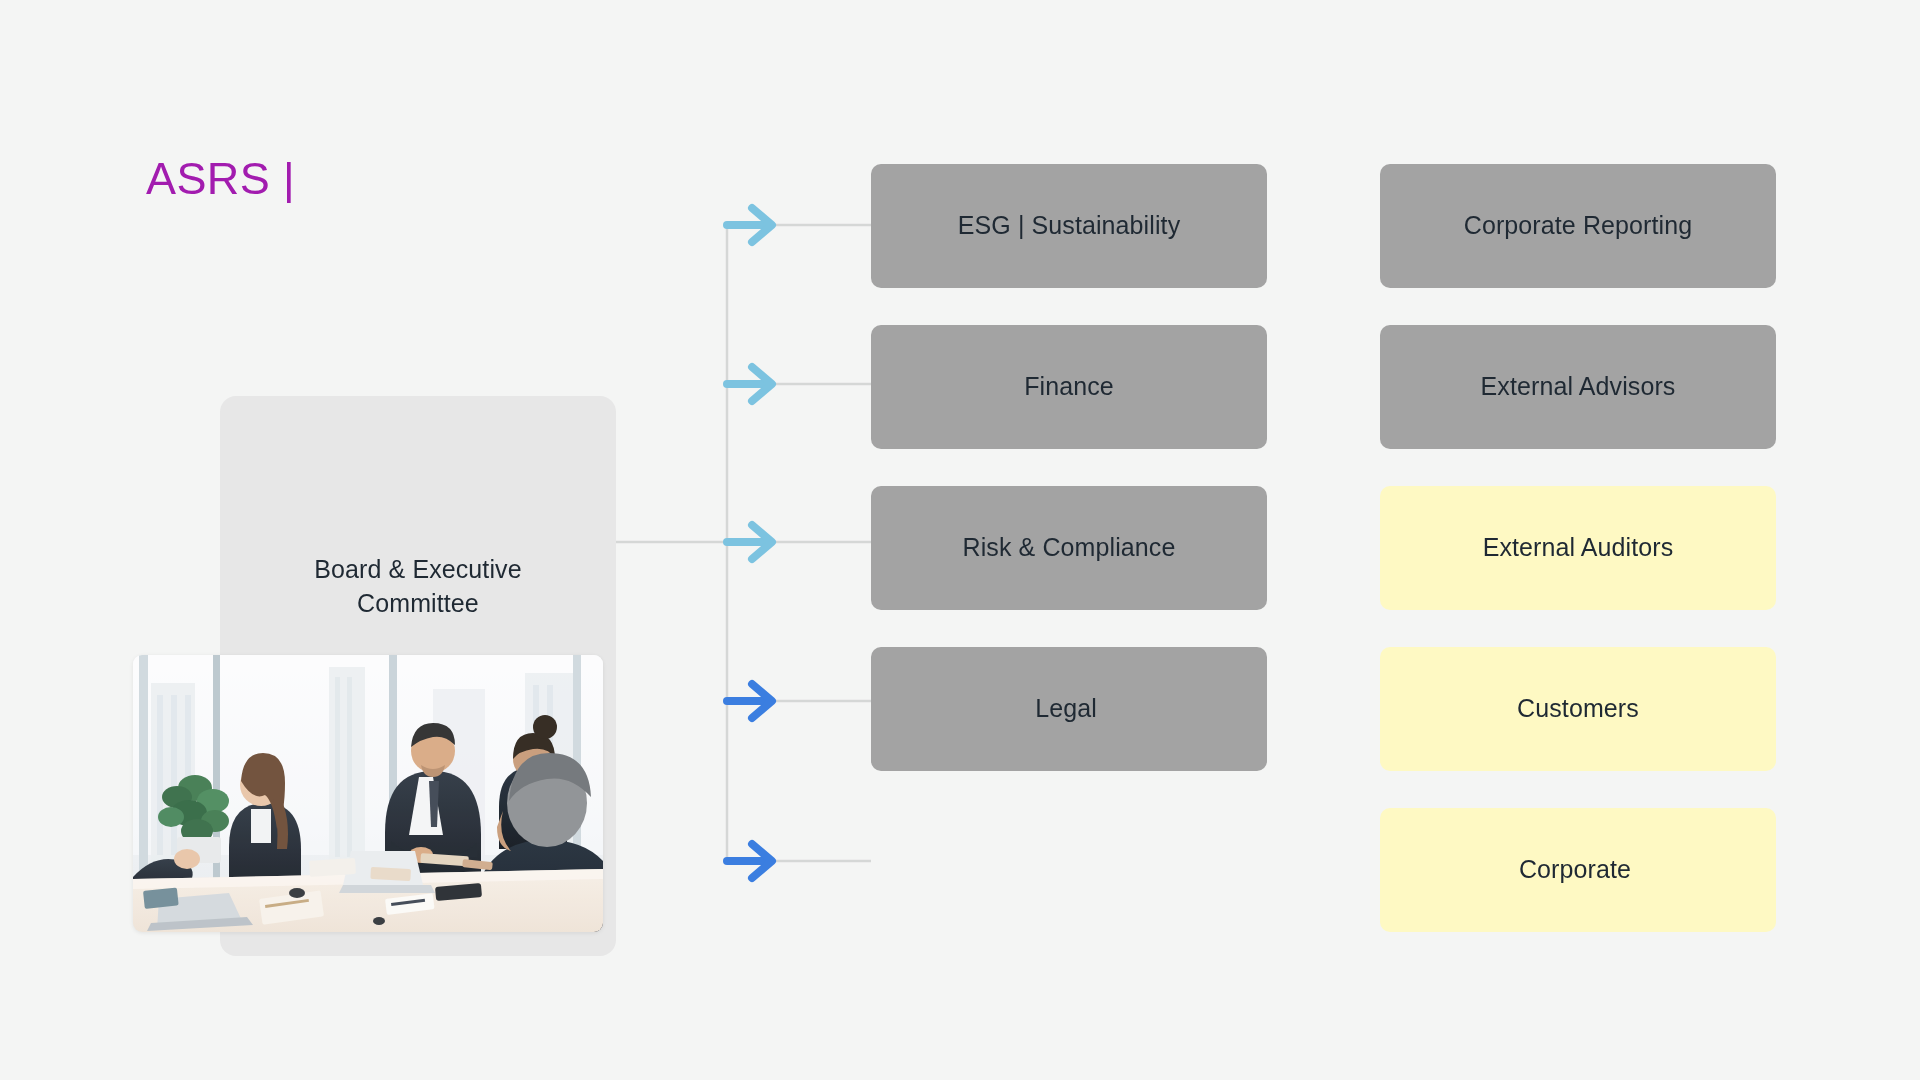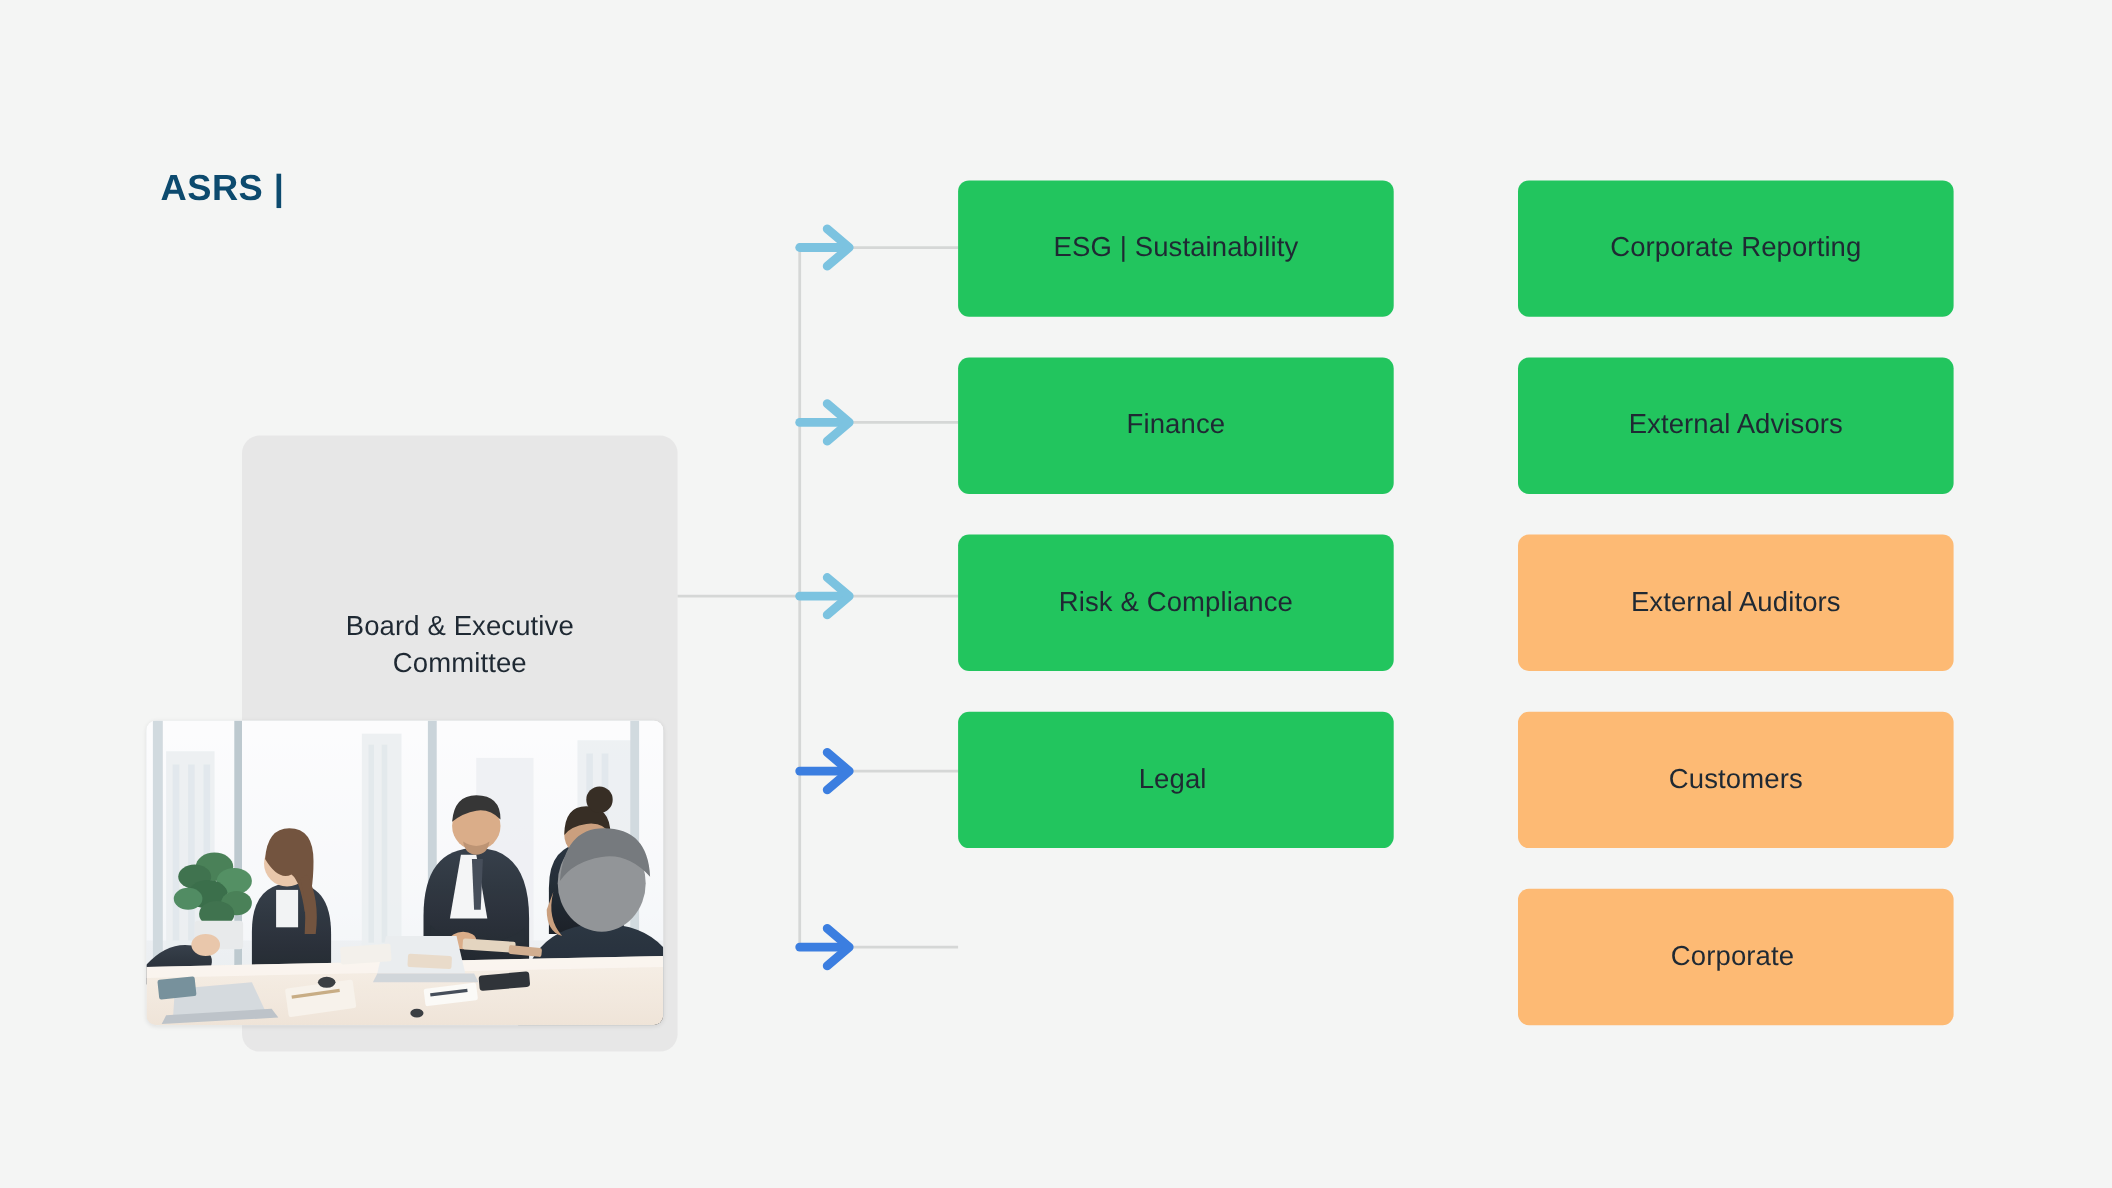--- a/index.html
+++ b/index.html
@@ -24,25 +24,25 @@
   }
 
   
   .title-block {
     position: absolute;
     left: 146px;
     top: 152px;
     width: 520px;
   }
   .title-line {
-    font-size: 33px;
-    font-weight: 700;
+    font-size: 45px;
+    font-weight: 400;
     letter-spacing: 0.4px;
     line-height: 1.18;
-    color: #0c4a6e;
+    color: #a21caf;
     white-space: nowrap;
   }
 
   
   .board-card {
     position: absolute;
     left: 220px;
     top: 396px;
     width: 396px;
     height: 560px;
@@ -104,22 +104,22 @@
     text-align: center;
     margin-bottom: 37px;
     font-size: 25px;
     line-height: 1.35;
     color: #1f2933;
     letter-spacing: 0.1px;
     padding: 0 26px;
   }
   .node:last-child { margin-bottom: 0; padding-left: 20px; }
 
-  .node.teal     { background: #22c55e; }
-  .node.lavender { background: #fdba74; }
+  .node.teal     { background: #a3a3a3; }
+  .node.lavender { background: #fef9c3; }
 </style>
 </head>
 <body>
 
 <div class="slide">
 
   <div class="title-block">
     <div class="title-line">ASRS |</div>
   </div>
 

